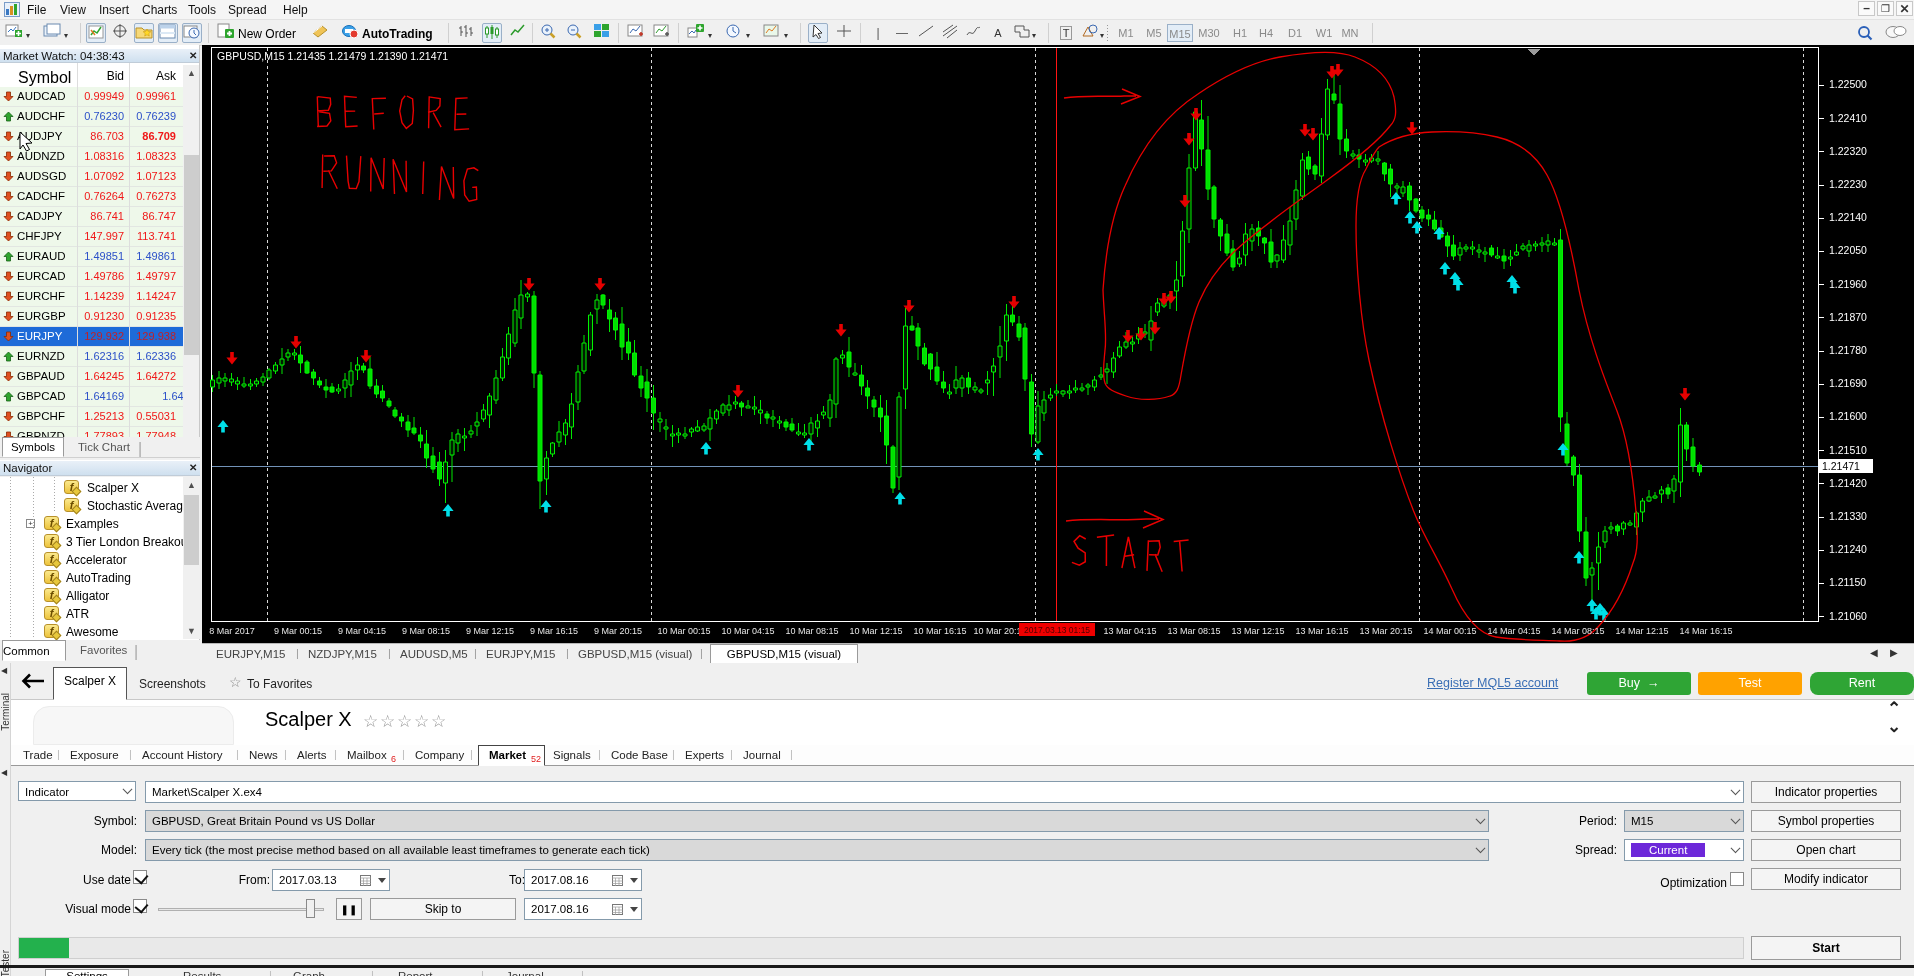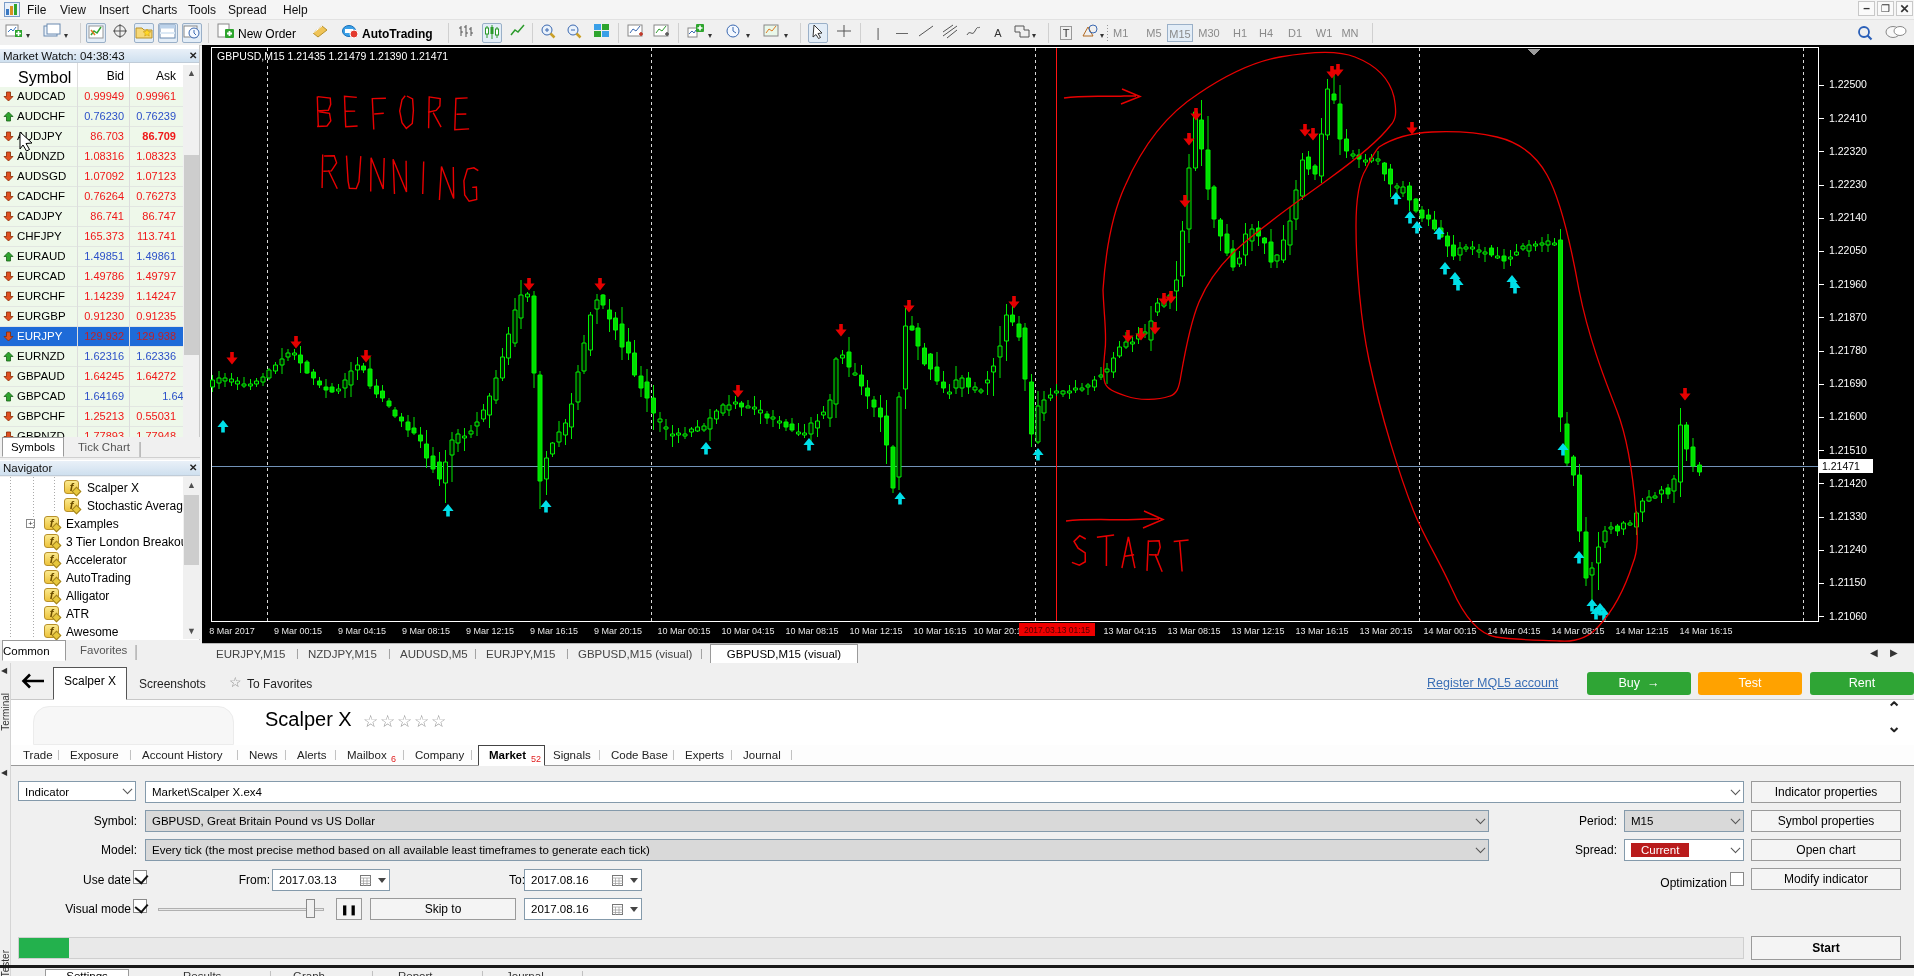--- a/index.html
+++ b/index.html
@@ -184,21 +184,21 @@
       </svg></div>
     <div class="abs" style="left:1032px;top:11px;font-size:8px;color:#333">▾</div>
     <div class="sep" style="left:1048px"></div>
     <div class="ico" style="left:1056px;"><span style="font-size:11px;color:#333;border:1px solid #999;padding:0 2px">T</span></div>
     <div class="ico" style="left:1080px;"><svg width="18" height="16">
         <path d="M2 13l5-9 5 9z" fill="none" stroke="#b06820"></path>
         <circle cx="12" cy="6" r="4" fill="none" stroke="#3a68b0"></circle>
       </svg></div>
     <div class="abs" style="left:1100px;top:11px;font-size:8px;color:#333">▾</div>
     <div class="abs" style="left:1107px;top:5px;width:1px;height:16px;background-image:linear-gradient(#999 1px,transparent 1px);background-size:1px 3px"></div>
-    <div class="abs" style="left:1113px;top:4px;width:26px;height:18px;font-size:11px;color:#8a8a8a;line-height:18px">M1</div>
+    <div class="abs" style="left:1113px;top:4px;width:26px;height:18px;font-size:11px;color:#8a8a8a;text-align:center;line-height:18px">M1</div>
     <div class="abs" style="left:1141px;top:4px;width:26px;height:18px;font-size:11px;color:#8a8a8a;text-align:center;line-height:18px">M5</div>
     <div class="abs" style="left:1167px;top:4px;width:26px;height:18px;border:1px solid #9ab0c8;background:#e3edf7;font-size:11px;color:#8a8a8a;text-align:center;line-height:18px">M15</div>
     <div class="abs" style="left:1196px;top:4px;width:26px;height:18px;font-size:11px;color:#8a8a8a;text-align:center;line-height:18px">M30</div>
     <div class="abs" style="left:1227px;top:4px;width:26px;height:18px;font-size:11px;color:#8a8a8a;text-align:center;line-height:18px">H1</div>
     <div class="abs" style="left:1253px;top:4px;width:26px;height:18px;font-size:11px;color:#8a8a8a;text-align:center;line-height:18px">H4</div>
     <div class="abs" style="left:1282px;top:4px;width:26px;height:18px;font-size:11px;color:#8a8a8a;text-align:center;line-height:18px">D1</div>
     <div class="abs" style="left:1311px;top:4px;width:26px;height:18px;font-size:11px;color:#8a8a8a;text-align:center;line-height:18px">W1</div>
     <div class="abs" style="left:1337px;top:4px;width:26px;height:18px;font-size:11px;color:#8a8a8a;text-align:center;line-height:18px">MN</div>
     <div class="sep" style="left:1372px"></div>
     <div class="abs" style="left:1856px;top:4px"><svg width="18" height="18">
@@ -361,21 +361,21 @@
       </svg>
       <span class="mwsym" style="">CADJPY</span>
       <span class="mwv red" style="left:78px;width:46px;">86.741</span>
       <span class="mwv red" style="left:130px;width:46px;">86.747</span>
     </div>
     <div class="mwrow" style="top:182px;background:#eef8ea;border-bottom:1px solid #e2e6e2">
       <svg width="11" height="11" style="position:absolute;left:3px;top:4px">
         <path d="M3.5 1h4v4.5h2.5L5.5 10 1 5.5h2.5z" fill="#e05020" stroke="#8a2800" stroke-width="0.8"></path>
       </svg>
       <span class="mwsym" style="">CHFJPY</span>
-      <span class="mwv red" style="left:78px;width:46px;">165.373</span>
+      <span class="mwv red" style="left:78px;width:46px;">147.997</span>
       <span class="mwv red" style="left:130px;width:46px;">113.741</span>
     </div>
     <div class="mwrow" style="top:202px;background:#eef8ea;border-bottom:1px solid #e2e6e2">
       <svg width="11" height="11" style="position:absolute;left:3px;top:4px">
         <path d="M5.5 1L10 5.5H7.5V10h-4V5.5H1z" fill="#2ea52e" stroke="#156015" stroke-width="0.8"></path>
       </svg>
       <span class="mwsym" style="">EURAUD</span>
       <span class="mwv blu" style="left:78px;width:46px;">1.49851</span>
       <span class="mwv blu" style="left:130px;width:46px;">1.49861</span>
     </div>
@@ -545,21 +545,21 @@
     <svg class="abs" style="left:10px;top:10px" width="26" height="16">
       <path d="M2 8h21M9 1.5L2.5 8l6.5 6.5" stroke="#000" stroke-width="2.6" fill="none"></path>
     </svg>
     <div class="abs atab" style="left:42px;top:4px;width:74px;height:33px;font-size:12px;text-align:center;line-height:27px;border:1px solid #555;border-bottom:1px solid #fff">Scalper X</div>
     <div class="abs" style="left:128px;top:14px;font-size:12px;color:#222">Screenshots</div>
     <div class="abs" style="left:218px;top:11px;font-size:14px;color:#888">☆</div>
     <div class="abs" style="left:236px;top:14px;font-size:12px;color:#222">To Favorites</div>
     <div class="abs" style="left:1416px;top:13px;font-size:12.5px;color:#3b6fb5;text-decoration:underline">Register MQL5 account</div>
     <div class="abs" style="left:1576px;top:9px;width:104px;height:23px;background:#2fa535;border-radius:3px;color:#fff;font-size:12.5px;text-align:center;line-height:23px">Buy&nbsp;&nbsp;→</div>
     <div class="abs" style="left:1687px;top:9px;width:104px;height:23px;background:#ffa200;border-radius:3px;color:#fff;font-size:12.5px;text-align:center;line-height:23px">Test</div>
-    <div class="abs" style="left:1799px;top:9px;width:104px;height:23px;background:#2fa535;border-radius:3px;color:#fff;font-size:12.5px;text-align:center;line-height:23px">Rent</div>
+    <div class="abs" style="left:1799px;top:9px;width:104px;height:23px;background:#2fa535;border-radius:8px;color:#fff;font-size:12.5px;text-align:center;line-height:23px">Rent</div>
   </div>
 <div class="abs" style="left:11px;top:700px;width:1903px;height:45px;background:#fff">
     <div class="abs" style="left:22px;top:6px;width:201px;height:39px;background:#f7f7f7;border:1px solid #ececec;border-radius:16px 16px 0 0"></div>
     <div class="abs" style="left:254px;top:8px;font-size:20px;color:#000">Scalper X</div>
     <div class="abs" style="left:352px;top:11px;font-size:17px;color:#999;width:90px;height:20px">
       <span style="position:absolute;left:0px">☆</span>
       <span style="position:absolute;left:17px">☆</span>
       <span style="position:absolute;left:34px">☆</span>
       <span style="position:absolute;left:51px">☆</span>
       <span style="position:absolute;left:68px">☆</span>
@@ -602,21 +602,21 @@
     <div class="combo" style="left:134px;top:15px;width:1599px;height:22px;line-height:21px;padding-left:6px">Market\Scalper X.ex4<span class="arr"></span></div>
     <div class="btn" style="left:1740px;top:15px;width:150px;height:22px;line-height:21px">Indicator properties</div>
     <div class="lab" style="left:60px;top:48px;width:66px;text-align:right">Symbol:</div>
     <div class="combo" style="left:134px;top:44px;width:1344px;height:22px;line-height:21px;padding-left:6px;background:#d9d9d9">GBPUSD, Great Britain Pound vs US Dollar<span class="arr"></span></div>
     <div class="lab" style="left:1540px;top:48px;width:66px;text-align:right">Period:</div>
     <div class="combo" style="left:1613px;top:44px;width:120px;height:22px;line-height:21px;padding-left:6px;background:#d9d9d9">M15<span class="arr"></span></div>
     <div class="btn" style="left:1740px;top:44px;width:150px;height:22px;line-height:21px">Symbol properties</div>
     <div class="lab" style="left:60px;top:77px;width:66px;text-align:right">Model:</div>
     <div class="combo" style="left:134px;top:73px;width:1344px;height:22px;line-height:21px;padding-left:6px;background:#d9d9d9">Every tick (the most precise method based on all available least timeframes to generate each tick)<span class="arr"></span></div>
     <div class="lab" style="left:1540px;top:77px;width:66px;text-align:right">Spread:</div>
-    <div class="combo" style="left:1613px;top:73px;width:120px;height:22px;line-height:21px;padding-left:6px"><span style="background:#b91c1c;color:#fff;padding:1px 10px">Current</span><span class="arr"></span></div>
+    <div class="combo" style="left:1613px;top:73px;width:120px;height:22px;line-height:21px;padding-left:6px"><span style="background:#6d28d9;color:#fff;padding:1px 18px">Current</span><span class="arr"></span></div>
     <div class="btn" style="left:1740px;top:73px;width:150px;height:22px;line-height:21px">Open chart</div>
     <div class="lab" style="left:56px;top:107px;width:64px;text-align:right">Use date</div>
     <div class="cb ck" style="left:122px;top:104px"></div>
     <div class="lab" style="left:195px;top:107px;width:64px;text-align:right">From:</div>
     <div class="combo" style="left:261px;top:103px;width:118px;height:22px;line-height:21px;padding-left:6px">2017.03.13<svg width="11" height="11" style="position:absolute;right:18px;top:5px">
         <rect x="0.5" y="0.5" width="10" height="10" fill="#fff" stroke="#777"></rect>
         <path d="M0 3h11M3.5 3v8M7 3v8M0 6h11M0 8.5h11" stroke="#999" stroke-width="0.7"></path>
       </svg><span style="position:absolute;right:3px;top:8px;width:0;height:0;border-left:4px solid transparent;border-right:4px solid transparent;border-top:5px solid #444"></span></div>
     <div class="lab" style="left:450px;top:107px;width:64px;text-align:right">To:</div>
     <div class="combo" style="left:513px;top:103px;width:118px;height:22px;line-height:21px;padding-left:6px">2017.08.16<svg width="11" height="11" style="position:absolute;right:18px;top:5px">

